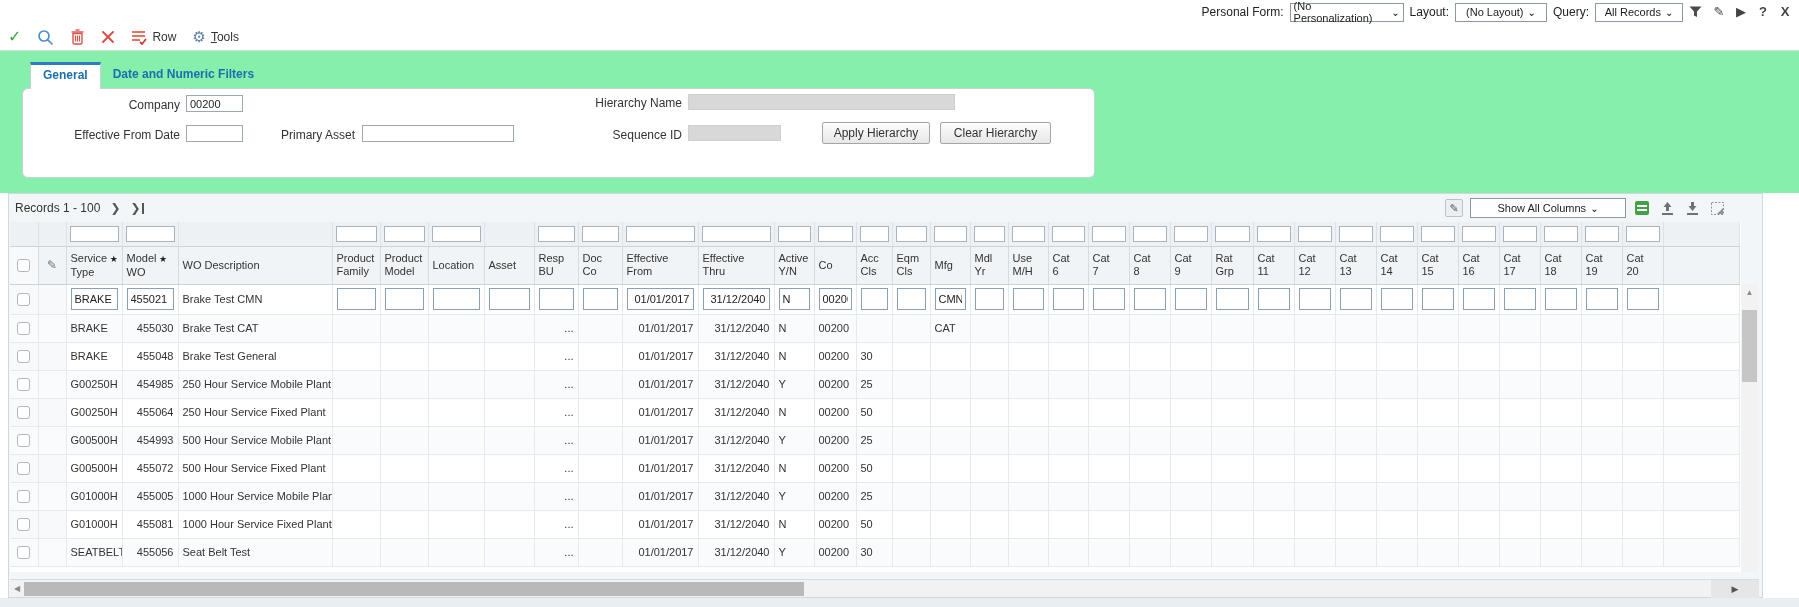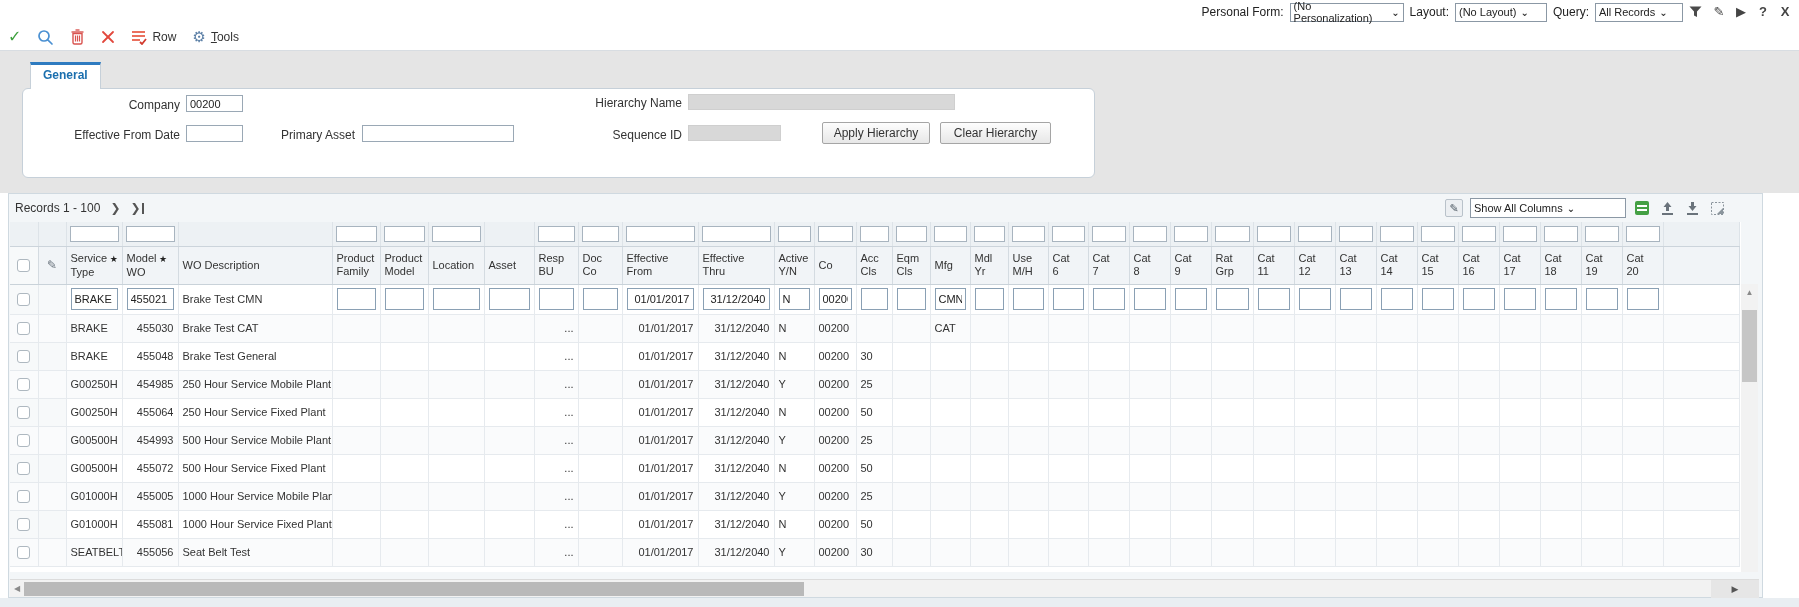--- a/index.html
+++ b/index.html
@@ -6,35 +6,35 @@
   html,body { width:1799px; height:607px; overflow:hidden; background:#fff;
     font-family:"Liberation Sans","DejaVu Sans",sans-serif; font-size:12px; color:#333; }
   .screen { position:relative; width:1799px; height:607px; background:#fff; }
 
   
   .titlebar { position:absolute; top:0; left:0; right:0; height:24px; background:#fff; }
   .title { position:absolute; left:8px; top:4px; font-size:13px; font-weight:bold; color:#1c1c1c; }
   .titlebar-right { position:absolute; right:6px; top:2px; height:20px; display:flex; align-items:center; gap:6px; }
   .tb-label { font-size:12px; color:#222; white-space:nowrap; }
   .fake-select { height:19px; background:#fff; border:1px solid #8b98a5; display:flex; align-items:center;
-    justify-content:flex-start; padding:0 3px; font-size:11px; color:#222; cursor:default; }
+    justify-content:center; padding:0 3px; font-size:11px; color:#222; cursor:default; }
   .fake-select .chev { font-size:10px; font-weight:bold; color:#333; margin-left:4px; }
   .w-pf { width:114px; } .w-ly { width:92px; } .w-qr { width:88px; }
   .tb-icon { width:16px; text-align:center; color:#444; font-size:13px; font-weight:bold; line-height:18px; }
 
   
   .toolbar { position:absolute; top:24px; left:0; right:0; height:27px; background:#fff;
     border-bottom:1px solid #d8dde2; display:flex; align-items:center; padding-left:8px; gap:16px; }
   .tool { display:flex; align-items:center; gap:5px; cursor:default; }
   .tool-label { font-size:12px; color:#333; }
   .glyph-check { color:#3da03d; font-size:16px; font-weight:bold; line-height:16px; }
   .glyph-gear { color:#5b7fa6; font-size:15px; line-height:16px; }
 
   
-  .form-area { position:absolute; top:51px; left:0; right:0; height:142px; background:#e5e5e5; }
+  .form-area { position:absolute; top:51px; left:0; right:0; height:142px; background:#86efac; }
   .form-box { position:absolute; left:22px; top:37px; width:1073px; height:90px;
     border:1px solid #c6d0d9; border-radius:6px; background:#fff; }
   .tabs { position:absolute; left:30px; top:11px; height:27px; display:flex; z-index:2; }
   .tab { padding:5px 12px 0 12px; font-size:12px; font-weight:bold; color:#1b6fae; cursor:default; }
   .tab.active { background:#fff; border-top:3px solid #2e7bc0; border-left:1px solid #c6d0d9;
     border-right:1px solid #c6d0d9; padding-top:3px; }
   .flabel { position:absolute; text-align:right; font-size:12px; color:#333; white-space:nowrap; }
   .finput { position:absolute; height:17px; border:1px solid #9aa8b5; background:#fff;
     font-family:inherit; font-size:11px; padding:1px 3px; color:#222; }
   .fdisabled { position:absolute; height:16px; background:#d8d8d8; border:1px solid #cfcfcf; }
@@ -161,20 +161,21 @@
     </span>
     <span class="tool">
       <span class="glyph-gear">⚙</span>
       <span class="tool-label"><u>T</u><span>ools</span></span>
     </span>
   </div>
 
   <div class="form-area">
     <div class="tabs">
       <div class="tab active">General</div>
+      <div class="tab">Date and Numeric Filters</div>
     </div>
     <div class="form-box"></div>
 
     <span class="flabel" style="left:60px;width:120px;top:47px;">Company</span>
     <input class="finput" style="left: 186px; width: 57px; top: 44px;" value="00200">
 
     <span class="flabel" style="left:30px;width:150px;top:77px;">Effective From Date</span>
     <input class="finput" style="left: 186px; width: 57px; top: 74px;" value="">
 
     <span class="flabel" style="left:230px;width:125px;top:77px;">Primary Asset</span>

